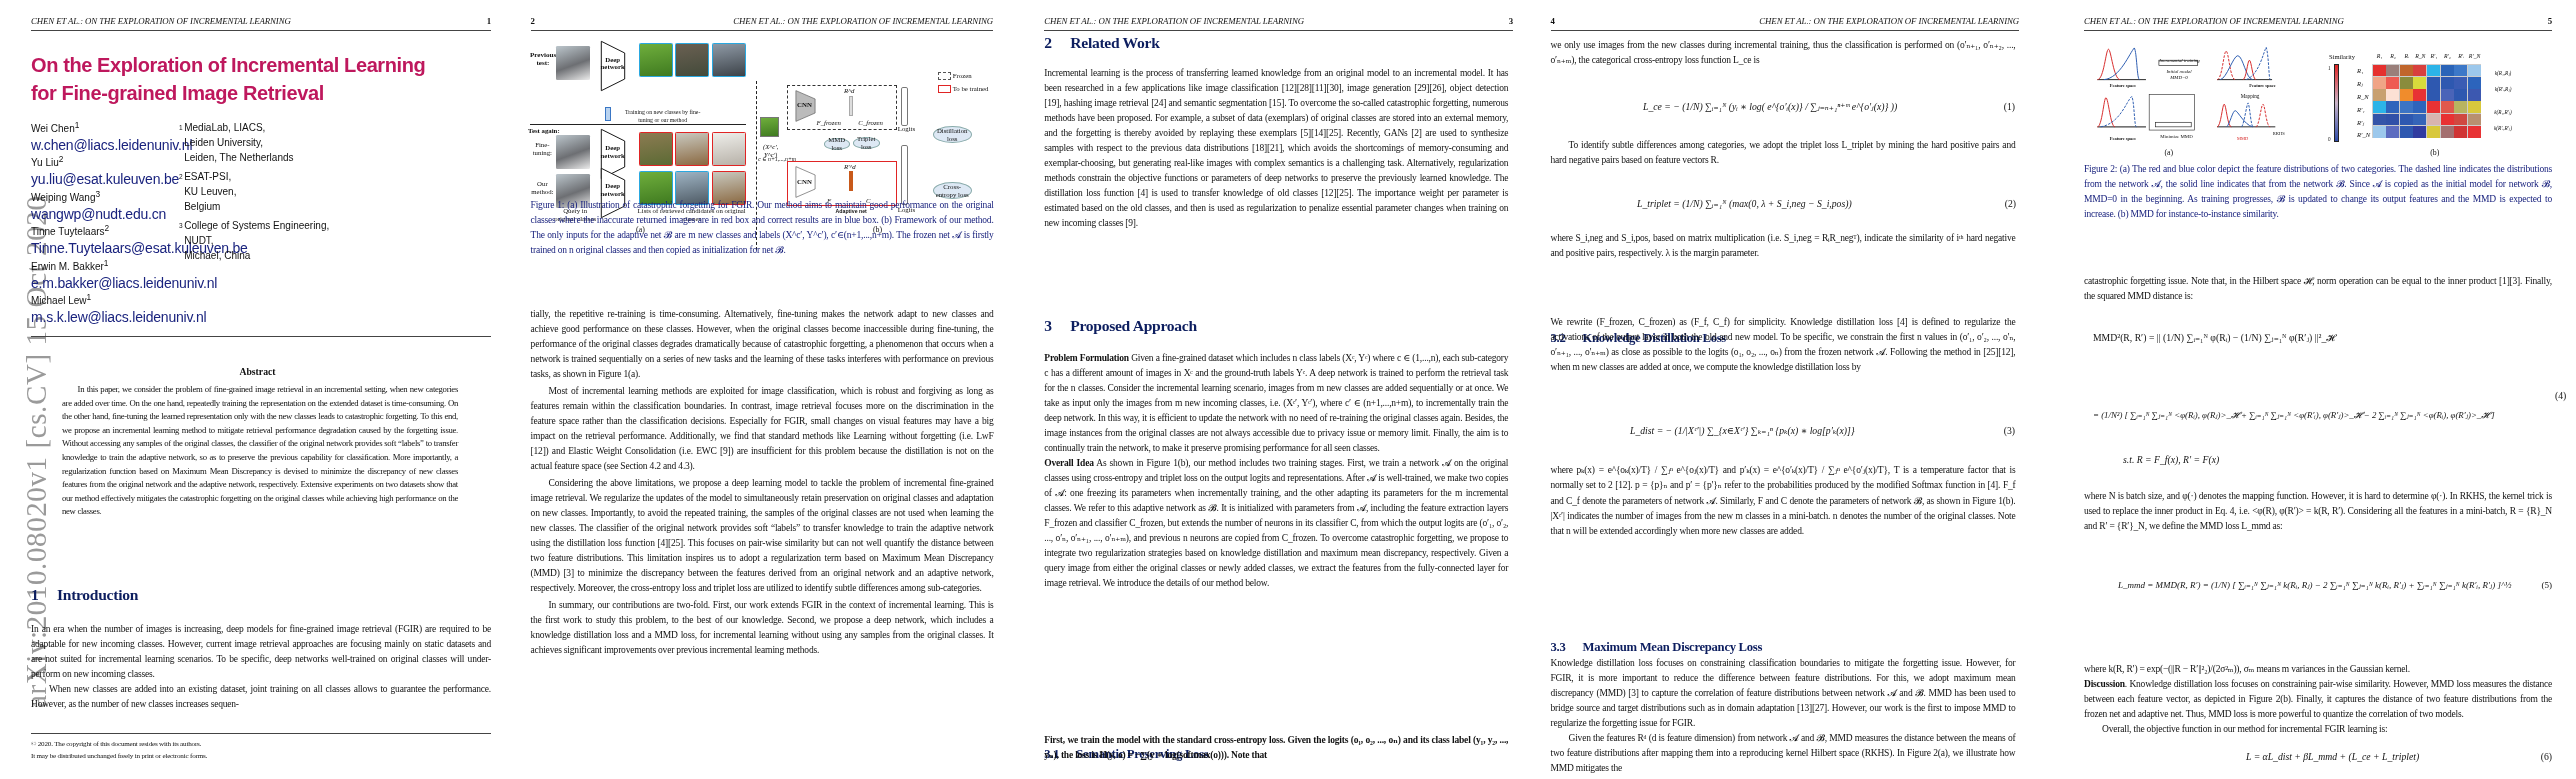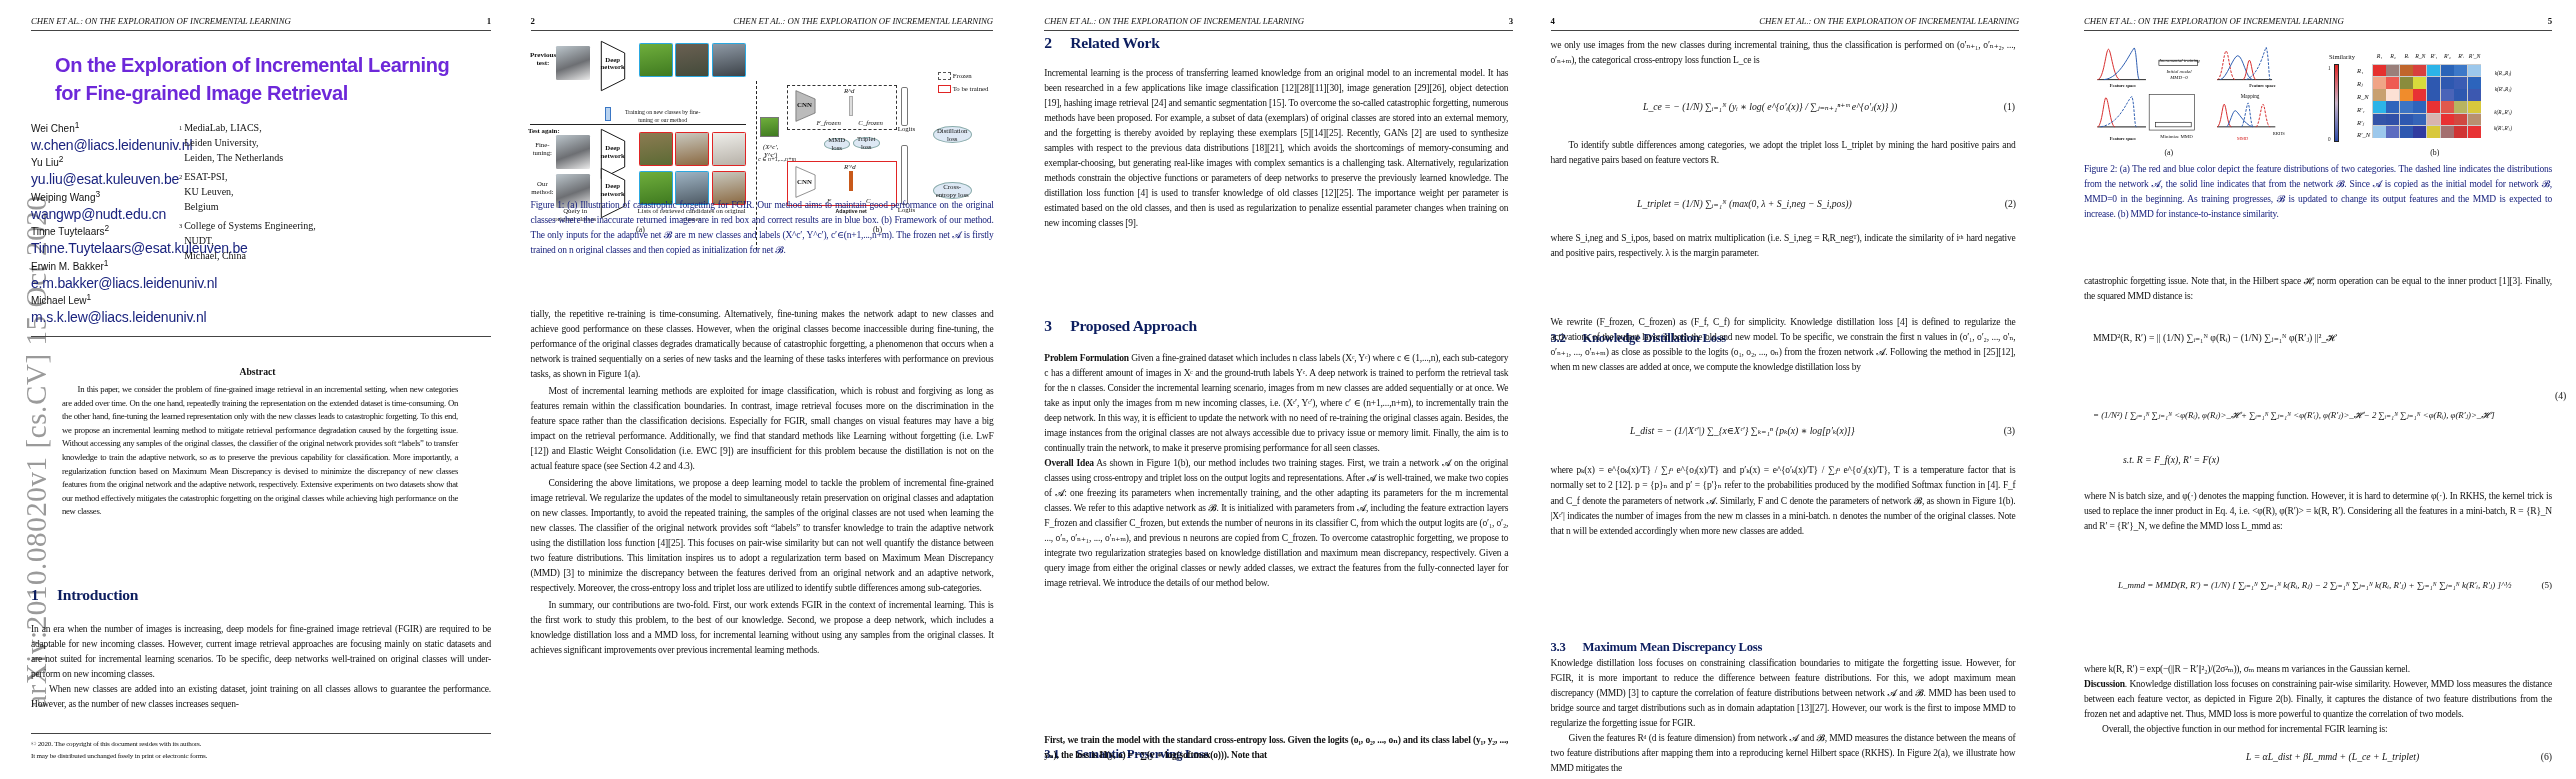--- a/index.html
+++ b/index.html
@@ -14,25 +14,25 @@
   .p3 .runhead { left: 14.3px; right: 32px; }
   .p4 .runhead { left: 4.5px; right: 42px; }
   .p5 .runhead { left: 23px; right: 24px; }
   .col { position: absolute; font-size: 9.5px; line-height: 15px; text-align: justify; letter-spacing: -0.2px; }
   .p1 .col { left: 31px; width: 460px; }
   .p2 .col { left: 15.6px; width: 463px; }
   .p3 .col { left: 14.3px; width: 464px; }
   .p4 .col { left: 4.5px; width: 465px; }
   .p5 .col { left: 23px; width: 468px; }
   p.ind { text-indent: 18px; }
-  h1.title { position: absolute; left: 31px; top: 51px; font-family: "Liberation Sans", "DejaVu Sans", sans-serif; color: #6d28d9; font-size: 20px; line-height: 28px; font-weight: bold; letter-spacing: -0.4px; margin-left: 24px; }
+  h1.title { position: absolute; left: 31px; top: 51px; font-family: "Liberation Sans", "DejaVu Sans", sans-serif; color: #be185d; font-size: 20px; line-height: 28px; font-weight: bold; letter-spacing: -0.4px; }
   .authors { position: absolute; left: 31px; top: 120px; font-family: "Liberation Sans", sans-serif; font-size: 10px; }
   .authors .name { line-height: 15.6px; }
   .authors .email { color: #1a237e; font-size: 14px; line-height: 17.5px; letter-spacing: -0.2px; }
-  .affils { position: absolute; left: 179px; top: 120px; font-family: Liberation Serif, serif; font-size: 10px; line-height: 15px; }
+  .affils { position: absolute; left: 179px; top: 120px; font-family: Liberation Sans, sans-serif; font-size: 10px; line-height: 15px; }
   .affils .aff { margin-bottom: 3.9px; display: flex; }
   .affils sup { font-size: 6.5px; width: 5.2px; display: inline-block; }
   .hr-abs { position: absolute; left: 31px; right: 24px; top: 336px; border-top: 0.6px solid #444; }
   .abs-title { position: absolute; left: 0; width: 515px; text-align: center; top: 366px; font-weight: bold; font-size: 9.7px; }
   .abstract { position: absolute; left: 62px; width: 396px; top: 383px; font-size: 8.7px; line-height: 13.6px; text-align: justify; letter-spacing: -0.3px; text-indent: 15.6px; }
   .arxiv { position: absolute; left: 19.5px; top: 708px; transform-origin: 0 0; transform: rotate(-90deg); font-family: "Liberation Serif", serif; font-size: 29px; color: #9a9a9a; white-space: nowrap; letter-spacing: 0.6px; }
   h2.sec { position: absolute; color: #0d1e5f; font-weight: bold; font-size: 15.6px; letter-spacing: -0.3px; }
   h2.sec .n { display: inline-block; width: 26px; }
   h3.sub { position: absolute; color: #0d1e5f; font-weight: bold; font-size: 12.7px; letter-spacing: -0.3px; }
   h3.sub .n { display: inline-block; width: 32px; margin-top: 44px; }

